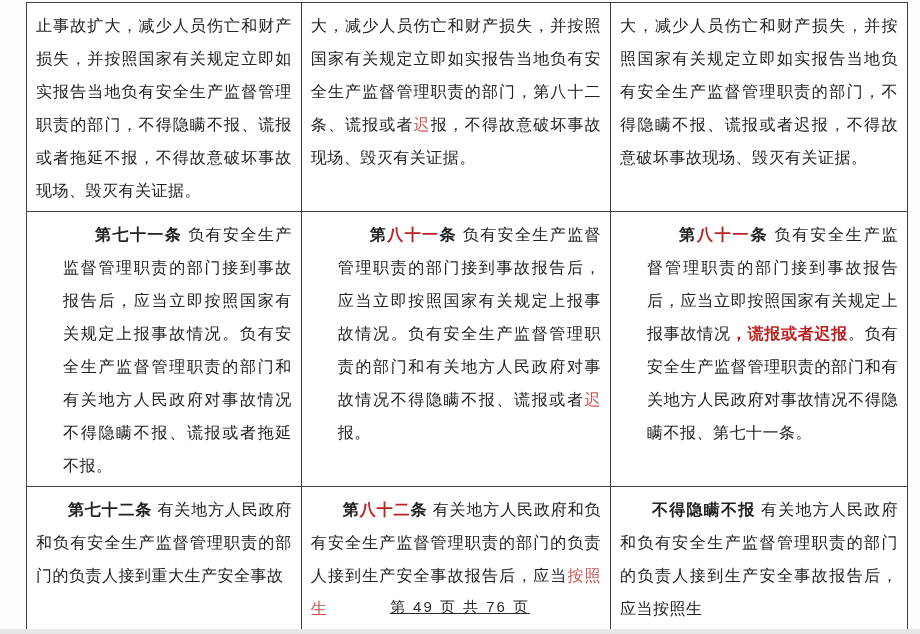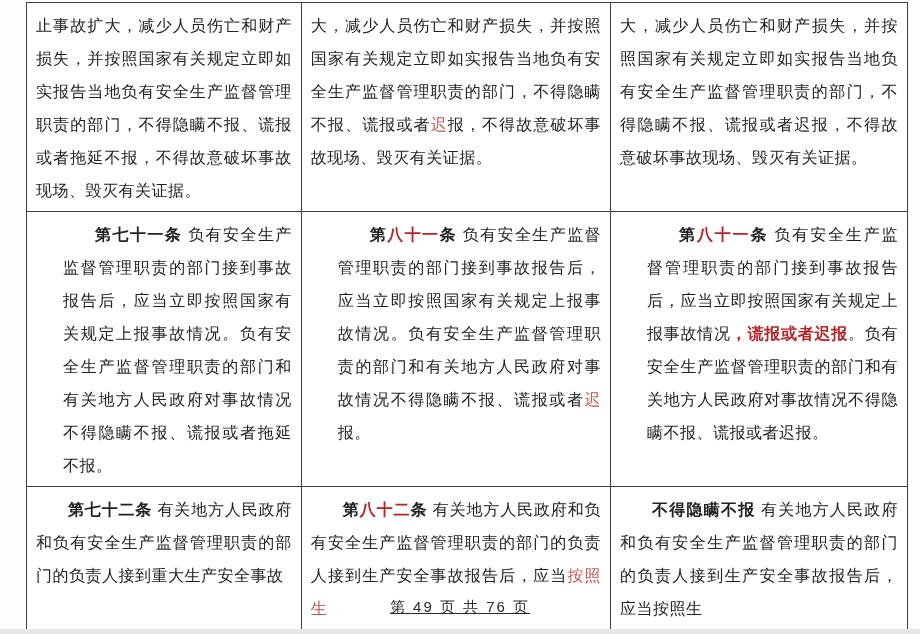--- a/index.html
+++ b/index.html
@@ -78,35 +78,35 @@
       <col class="c1">
         <col class="c2">
         <col class="c3">
     </colgroup>
     <tbody>
         <tr class="r1">
           <td>
             <p class="cell-text"><span class="seg-normal">止事故扩大，减少人员伤亡和财产损失，并按照国家有关规定立即如实报告当地负有安全生产监督管理职责的部门，不得隐瞒不报、谎报或者拖延不报，不得故意破坏事故现场、毁灭有关证据。</span></p>
           </td>
           <td>
-            <p class="cell-text"><span class="seg-normal">大，减少人员伤亡和财产损失，并按照国家有关规定立即如实报告当地负有安全生产监督管理职责的部门，不得隐瞒不报、谎报或者</span><span class="seg-red">迟</span><span class="seg-normal">报，不得故意破坏事故现场、毁灭有关证据。</span></p>
+            <p class="cell-text"><span class="seg-normal">大，减少人员伤亡和财产损失，并按照国家有关规定立即如实报告当地负有安全生产监督管理职责的部门，第八十二条、谎报或者</span><span class="seg-red">迟</span><span class="seg-normal">报，不得故意破坏事故现场、毁灭有关证据。</span></p>
           </td>
           <td>
             <p class="cell-text"><span class="seg-normal">大，减少人员伤亡和财产损失，并按照国家有关规定立即如实报告当地负有安全生产监督管理职责的部门，不得隐瞒不报、谎报或者迟报，不得故意破坏事故现场、毁灭有关证据。</span></p>
           </td>
         </tr>
         <tr class="r2">
           <td>
             <p class="cell-text indent"><span class="seg-bold">第七十一条</span><span class="seg-normal"> 负有安全生产监督管理职责的部门接到事故报告后，应当立即按照国家有关规定上报事故情况。负有安全生产监督管理职责的部门和有关地方人民政府对事故情况不得隐瞒不报、谎报或者拖延不报。</span></p>
           </td>
           <td>
             <p class="cell-text indent"><span class="seg-bold">第</span><span class="seg-redbold">八十一</span><span class="seg-bold">条</span><span class="seg-normal"> 负有安全生产监督管理职责的部门接到事故报告后，应当立即按照国家有关规定上报事故情况。负有安全生产监督管理职责的部门和有关地方人民政府对事故情况不得隐瞒不报、谎报或者</span><span class="seg-red">迟</span><span class="seg-normal">报。</span></p>
           </td>
           <td>
-            <p class="cell-text indent"><span class="seg-bold">第</span><span class="seg-redbold">八十一</span><span class="seg-bold">条</span><span class="seg-normal"> 负有安全生产监督管理职责的部门接到事故报告后，应当立即按照国家有关规定上报事故情况</span><span class="seg-redbold">，谎报或者迟报</span><span class="seg-normal">。负有安全生产监督管理职责的部门和有关地方人民政府对事故情况不得隐瞒不报、谎报或者迟报。</span></p>
+            <p class="cell-text indent"><span class="seg-bold">第</span><span class="seg-redbold">八十一</span><span class="seg-bold">条</span><span class="seg-normal"> 负有安全生产监督管理职责的部门接到事故报告后，应当立即按照国家有关规定上报事故情况</span><span class="seg-redbold">，谎报或者迟报</span><span class="seg-normal">。负有安全生产监督管理职责的部门和有关地方人民政府对事故情况不得隐瞒不报、第七十一条。</span></p>
           </td>
         </tr>
         <tr class="r3">
           <td>
             <p class="cell-text indent"><span class="seg-bold">第七十二条</span><span class="seg-normal"> 有关地方人民政府和负有安全生产监督管理职责的部门的负责人接到重大生产安全事故</span></p>
           </td>
           <td>
             <p class="cell-text indent"><span class="seg-bold">第</span><span class="seg-redbold">八十二</span><span class="seg-bold">条</span><span class="seg-normal"> 有关地方人民政府和负有安全生产监督管理职责的部门的负责人接到生产安全事故报告后，应当</span><span class="seg-red">按照生</span></p>
           </td>
           <td>

